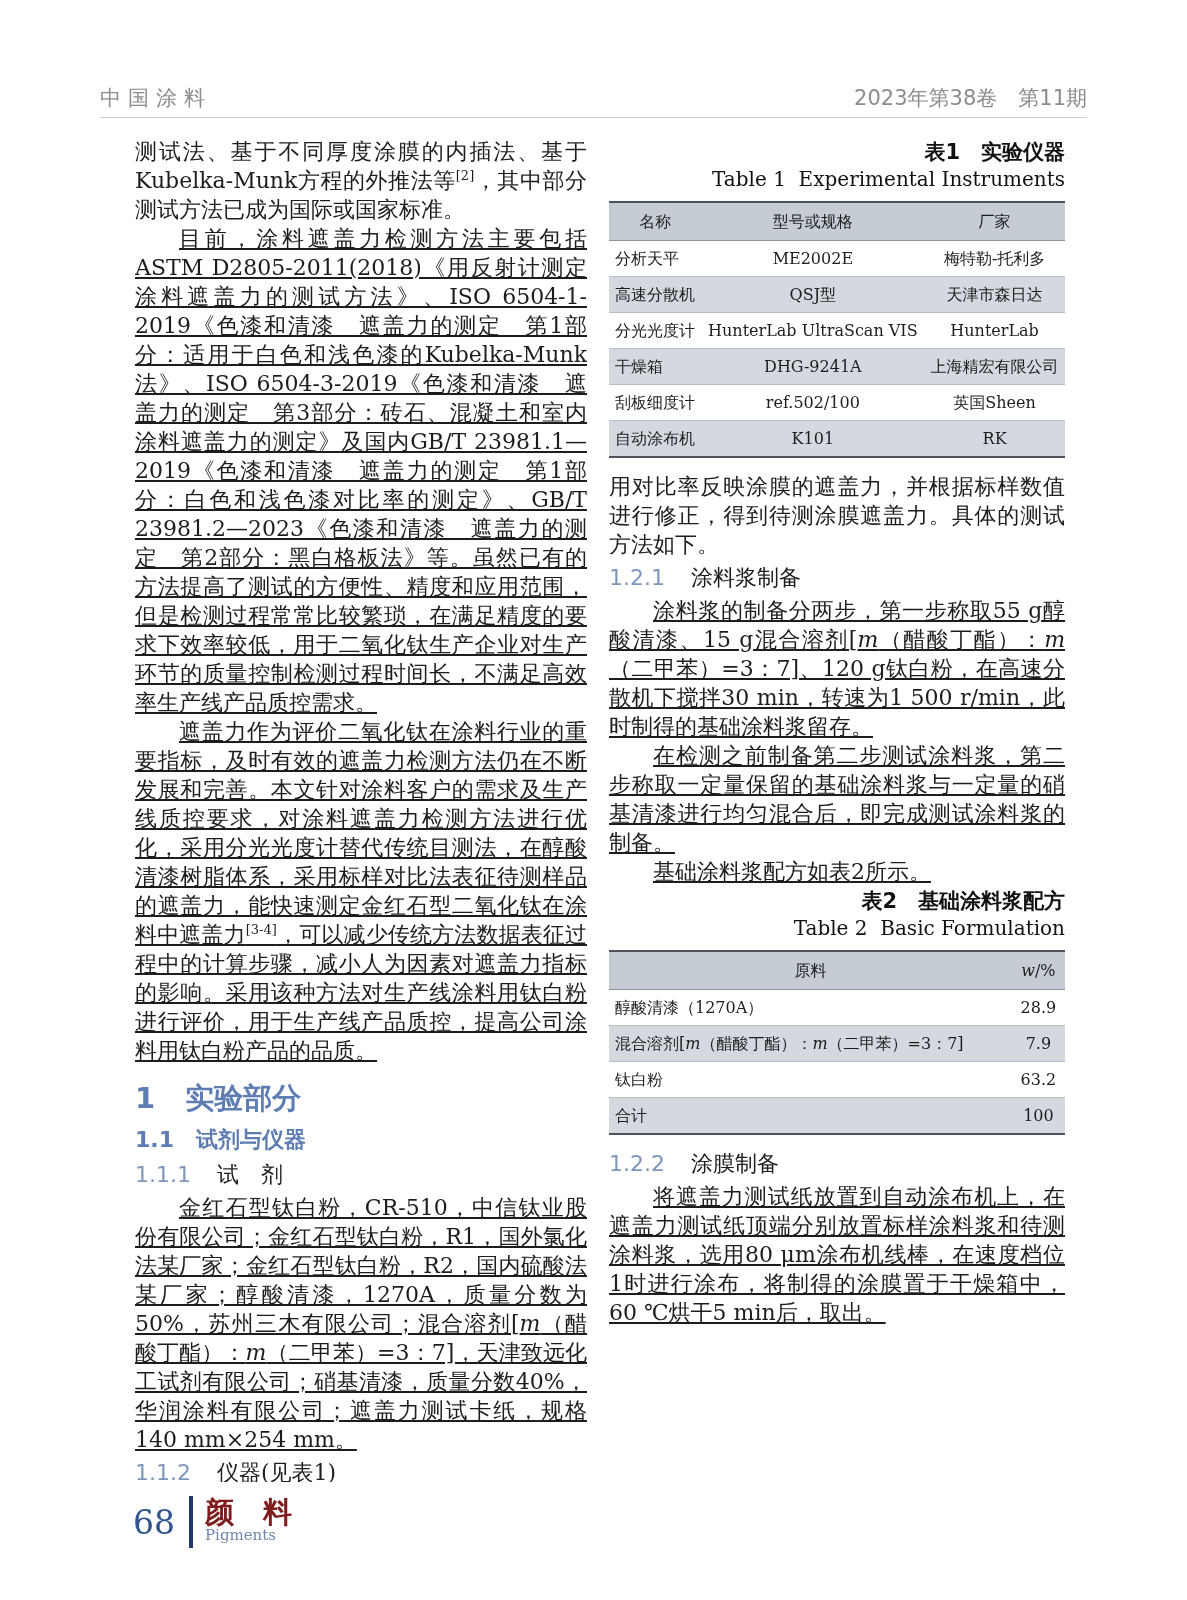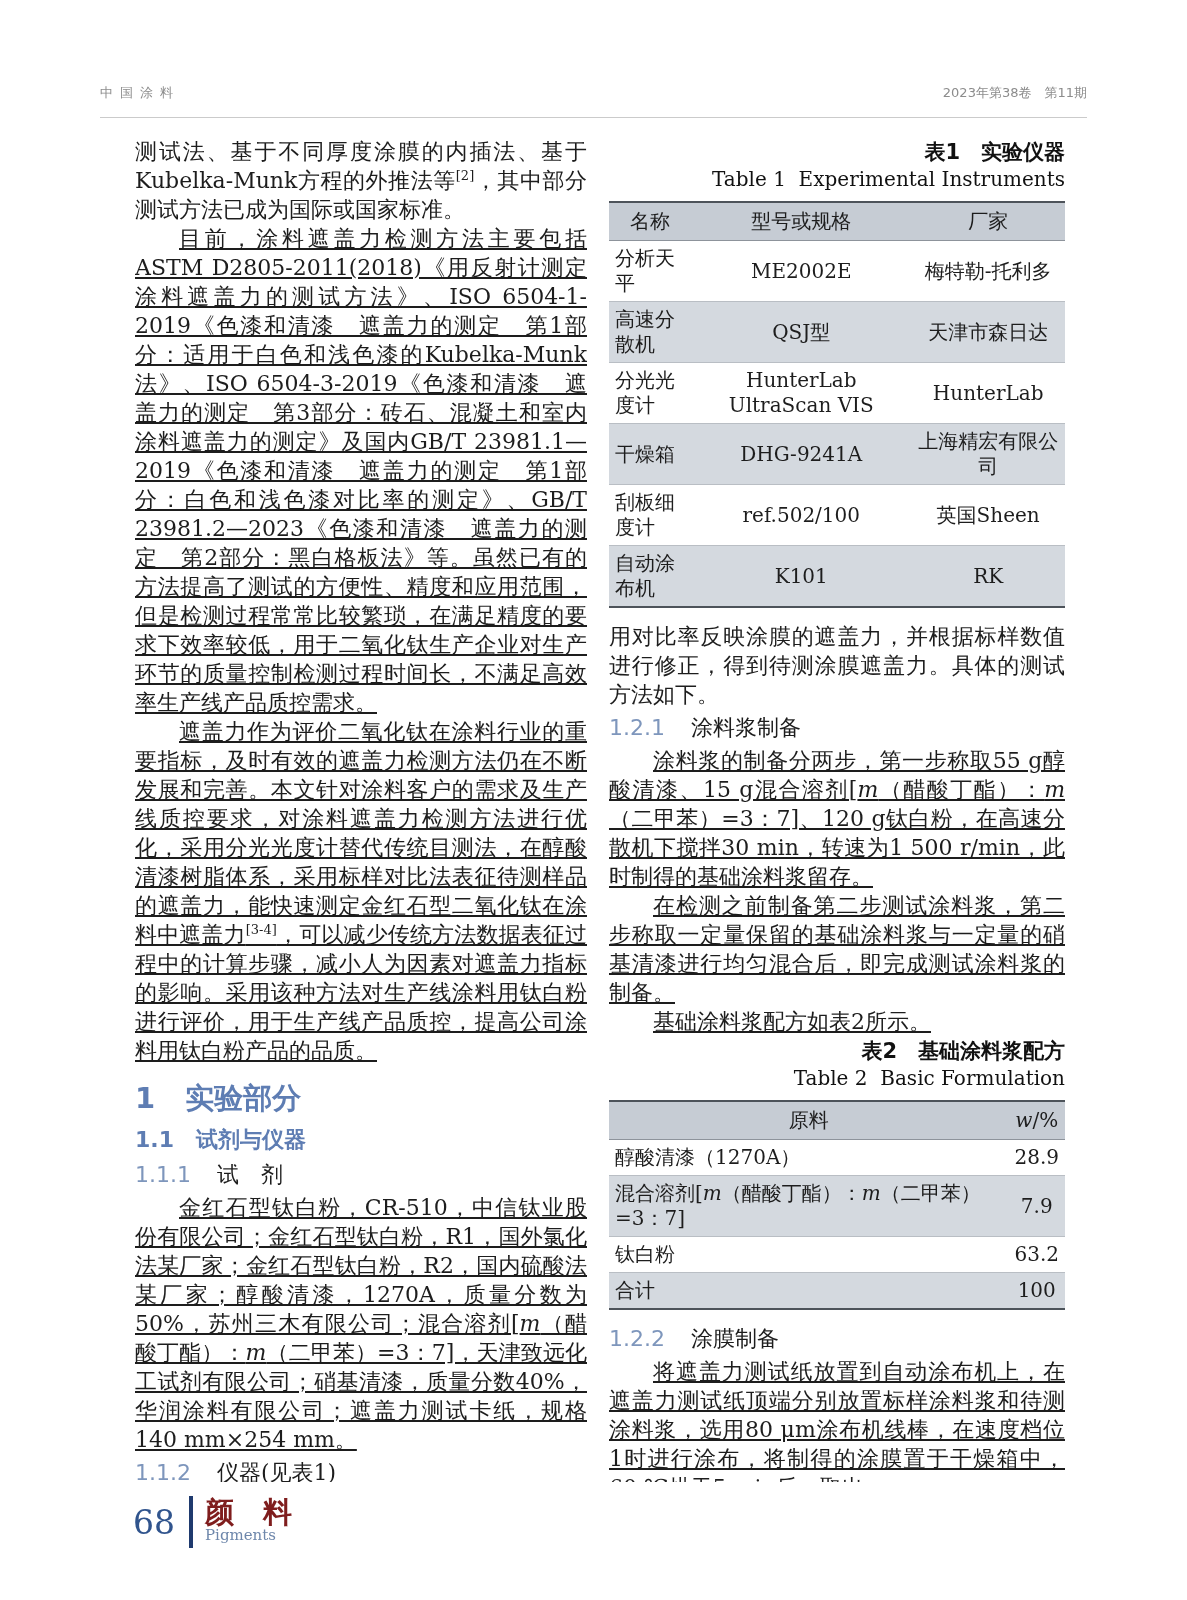--- a/index.html
+++ b/index.html
@@ -2,21 +2,21 @@
 <html><head>
 <meta charset="utf-8">
 <style>
   html,body{margin:0;padding:0;background:#ffffff;}
   .page{position:relative;width:1187px;height:1600px;background:#ffffff;overflow:hidden;
         font-family:"DejaVu Serif","Liberation Serif",serif;color:#1d1d1d;}
   
   .hdr{position:absolute;top:84px;left:100px;right:100px;display:flex;
        justify-content:space-between;align-items:flex-end;
        font-family:"DejaVu Sans","Liberation Sans",sans-serif;
-       font-size:13px;color:#8c8c8c;}
+       font-size:21px;color:#8c8c8c;}
   .hdr .jname{letter-spacing:7px;}
   .hdr-rule{position:absolute;top:117px;left:100px;right:100px;border-top:1px solid #cbcbcb;}
   
   .content{position:absolute;top:137px;left:135px;display:flex;gap:22px;height:1345px;}
   .col{overflow:hidden;}
   .col.left{width:452px;}
   .col.right{width:456px;}
   
   .para{font-size:22px;line-height:29px;text-align:justify;text-justify:inter-ideograph;}
   .para.indent{text-indent:2em;text-decoration:underline;}
@@ -31,21 +31,21 @@
   .h2 .num{margin-right:22px;}
   .h3{font-size:22px;line-height:29px;margin:4px 0;}
   .h3 .num{font-family:"DejaVu Sans","Liberation Sans",sans-serif;color:#7e96bc;margin-right:26px;}
   .h3 .txt{color:#1d1d1d;}
   
   .caption{text-align:right;margin:2px 0 8px 0;}
   .cap-cn{font-family:"DejaVu Sans","Liberation Sans",sans-serif;font-weight:bold;
           font-size:21px;line-height:27px;color:#111;}
   .cap-en{font-weight:normal;font-size:20px;line-height:27px;color:#111;white-space:pre-wrap;}
   
-  table{width:100%;border-collapse:collapse;font-size:20px;
+  table{width:100%;border-collapse:collapse;font-size:16px;
         border-top:2px solid #4d535a;border-bottom:2px solid #4d535a;margin-bottom:14px;}
   th{background:#c6ccd4;font-weight:normal;padding:6px 4px;text-align:center;
      border-bottom:1px solid #8d939b;line-height:25px;}
   td{padding:5px 6px;text-align:center;line-height:25px;border-bottom:1px solid #b9bec4;}
   tr:last-child td{border-bottom:none;}
   td:first-child{text-align:left;}
   tr.shaded td{background:#d4d9df;}
   
   .footer{position:absolute;left:133px;bottom:52px;display:flex;align-items:center;}
   .pagenum{font-size:33px;color:#30548d;margin-right:14px;line-height:1;}

